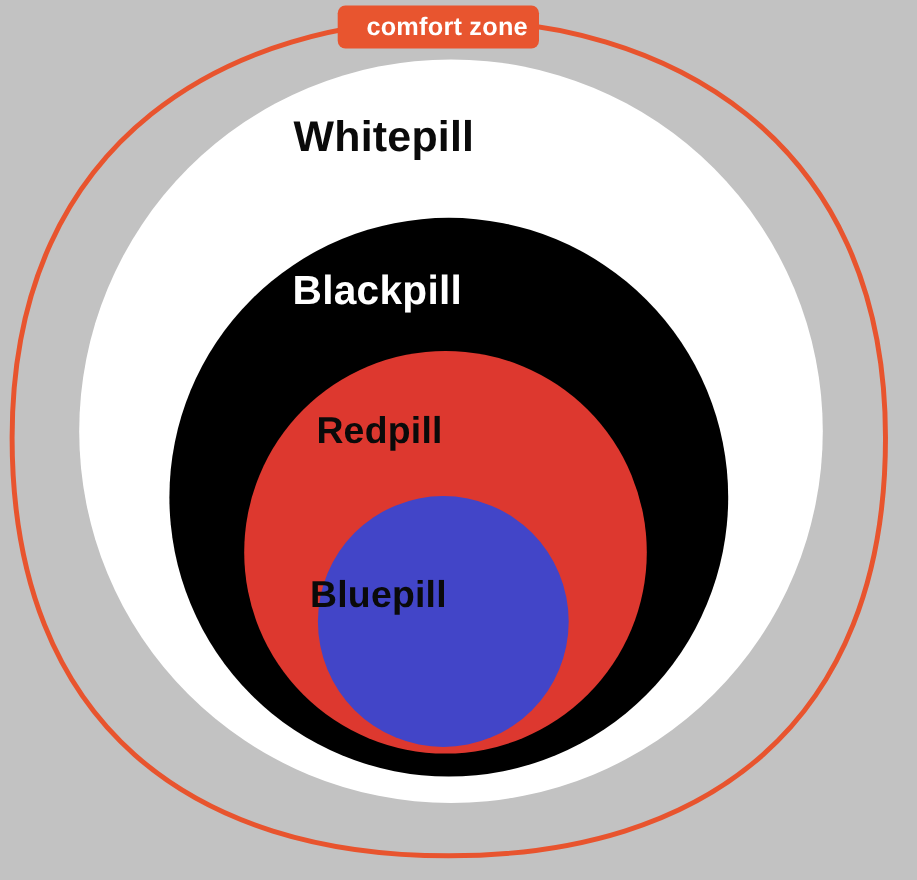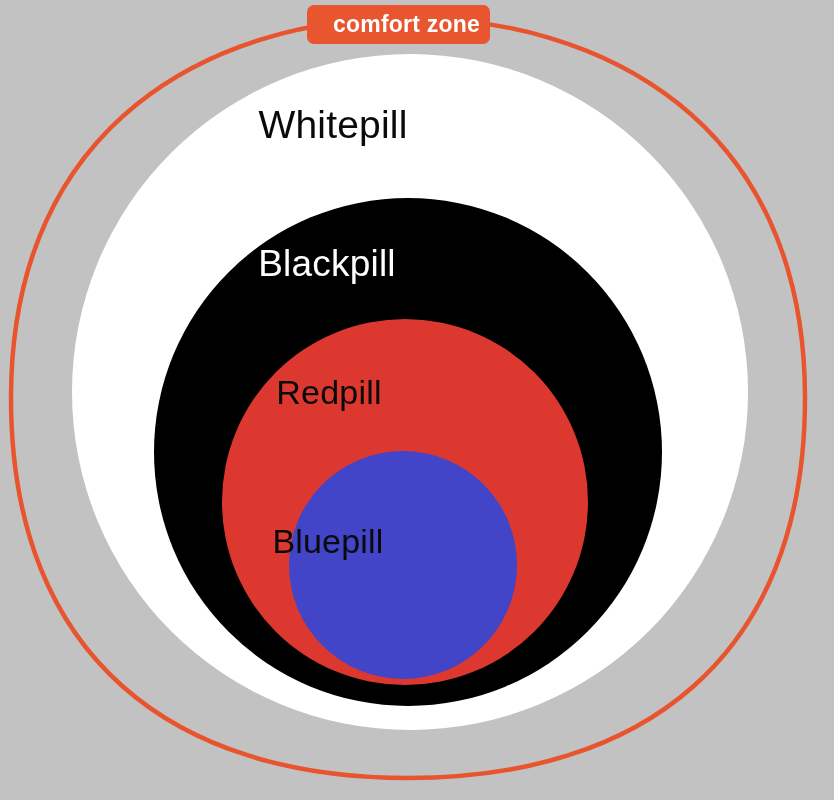--- a/index.html
+++ b/index.html
@@ -23,24 +23,24 @@
     position: absolute;
     left: 0;
     top: 0;
     width: 834px;
     height: 800px;
     display: block;
   }
 
   .ring-label {
     position: absolute;
-    left: 0;
+    left: 16px;
     width: 666px;
     text-align: center;
-    font-weight: normal;
+    font-weight: bold;
     letter-spacing: 0.2px;
     white-space: nowrap;
     pointer-events: none;
   }
 
   #label-whitepill {
     top: 103px;
     font-size: 39px;
     color: #0a0a0a;
   }

